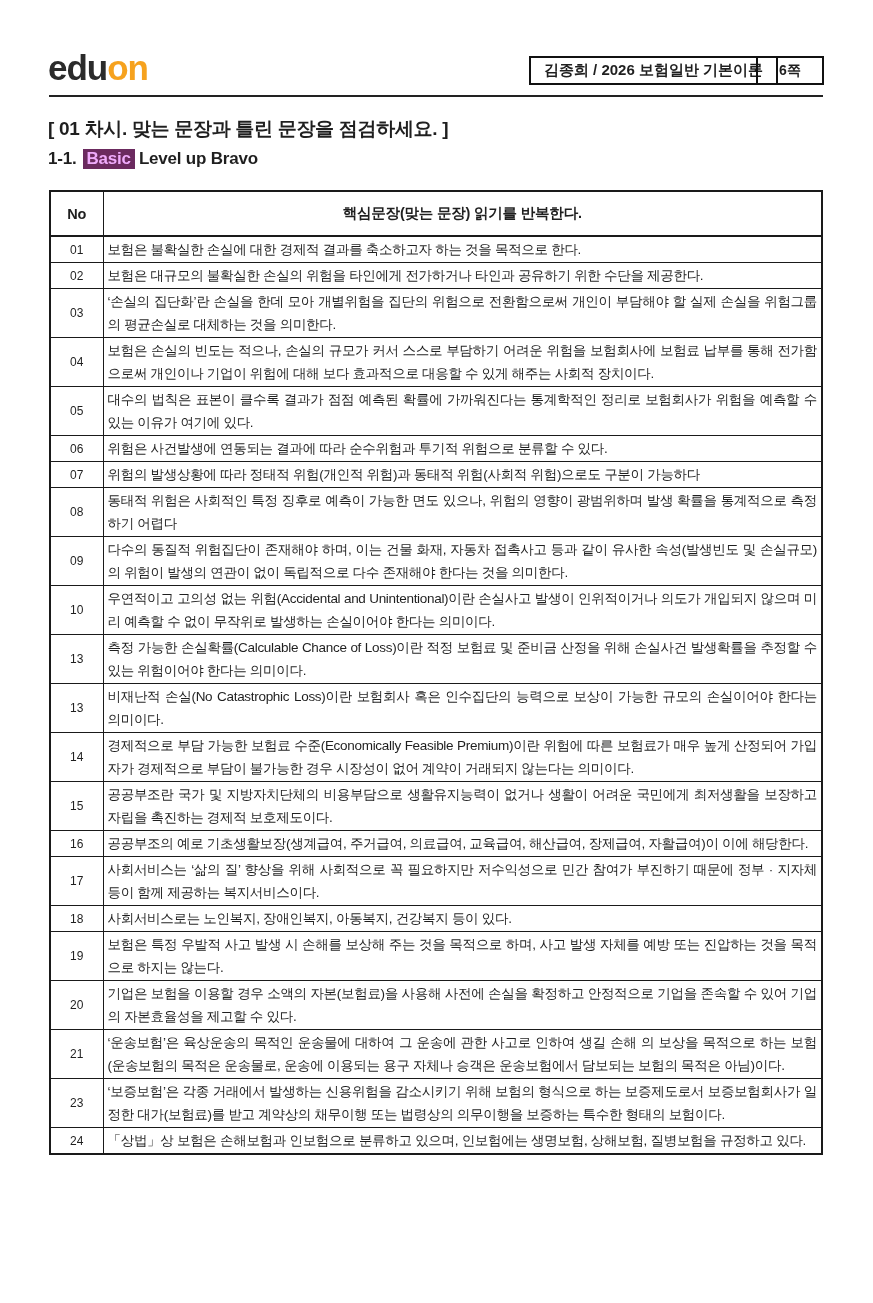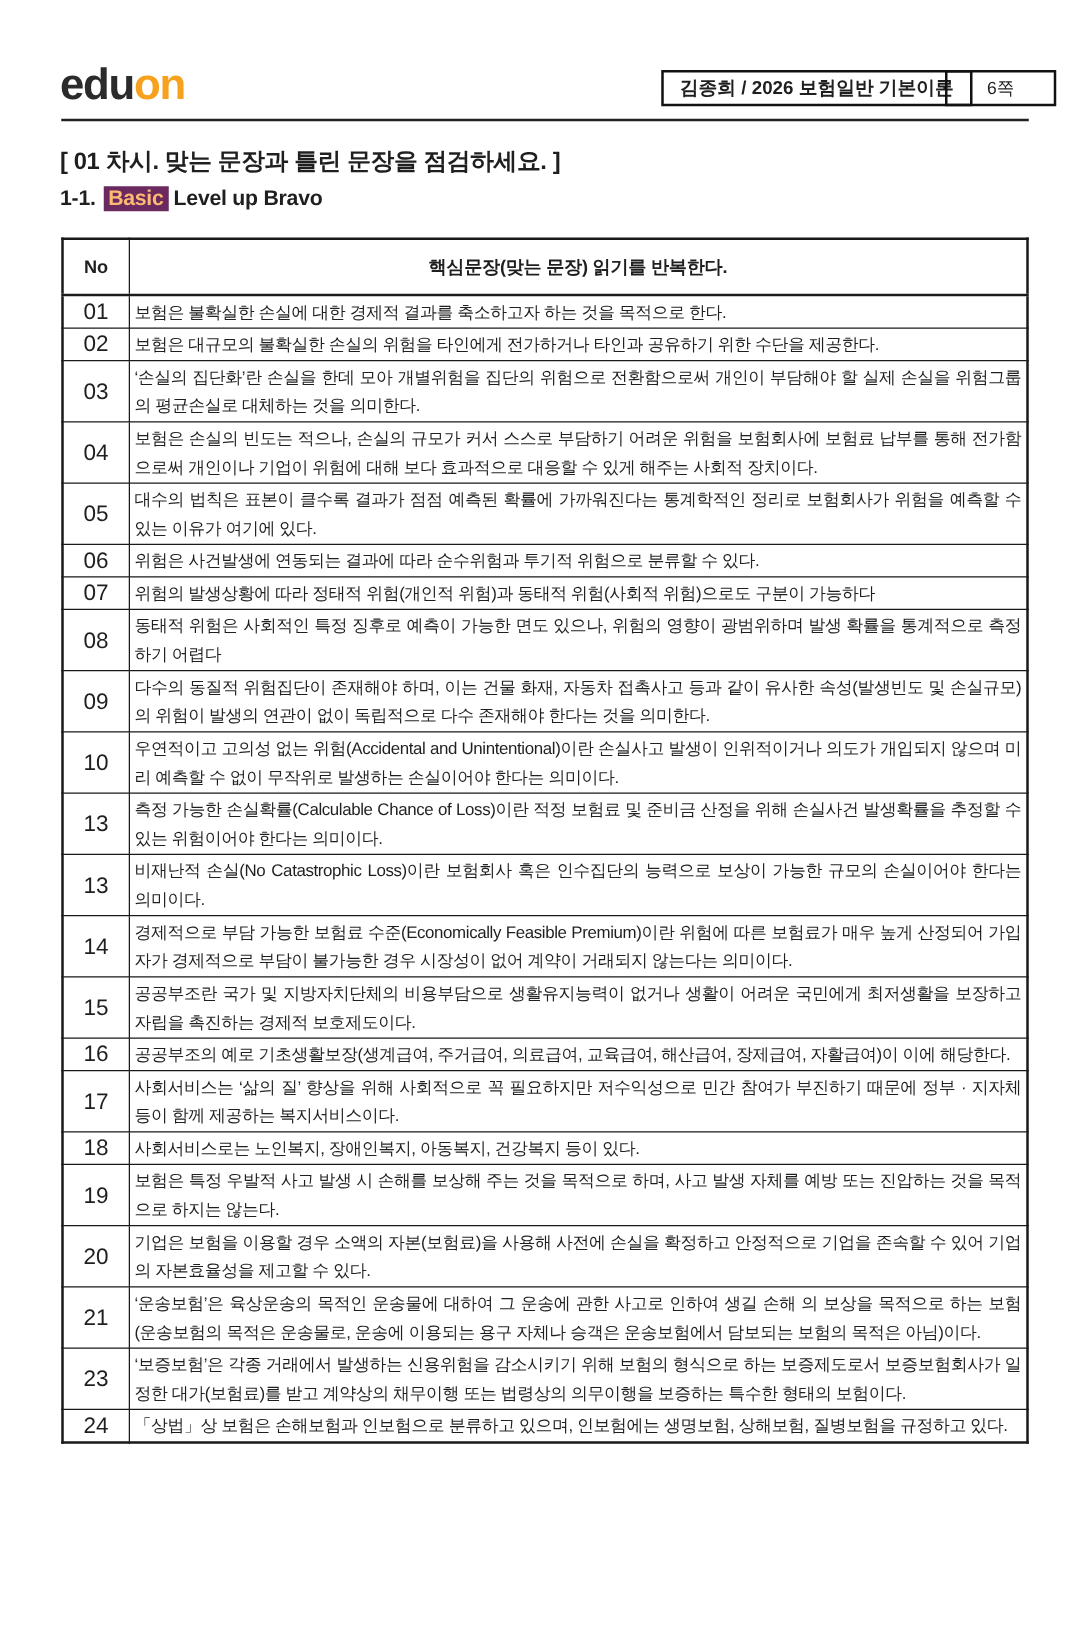--- a/index.html
+++ b/index.html
@@ -23,41 +23,41 @@
   }
   .logo .dark{color:#2b2b2b;}
   .logo .accent{color:var(--accent);}
   .course-box{
     position:absolute;left:489px;top:56px;width:249px;height:29px;
     border:2px solid #111;box-sizing:border-box;
     display:flex;align-items:center;justify-content:center;
     font-size:15px;font-weight:700;white-space:nowrap;margin-left:40px;
   }
   .page-box{
-    position:absolute;left:756px;top:56px;width:89px;height:29px;
+    position:absolute;left:756px;top:56px;width:68px;height:29px;
     border:2px solid #111;box-sizing:border-box;
     display:flex;align-items:center;justify-content:center;
-    font-size:14px;font-weight:400;
+    font-size:14px;font-weight:700;
   }
   .header-rule{
     position:absolute;left:49px;top:95px;width:774px;height:0;
     border-top:2px solid #222;
   }
 
   
   .section-title{
     position:absolute;left:48px;top:116px;margin:0;
     font-size:19px;font-weight:700;letter-spacing:-0.3px;
   }
   .subsection{
     position:absolute;left:48px;top:149px;margin:0;
     font-size:17px;font-weight:700;letter-spacing:-0.2px;
   }
   .subsection .badge{
-    background:var(--badge);color:#fdba74;padding:0 4px;margin:0 4px 0 6px;
+    background:var(--badge);color:#f0abfc;padding:0 4px;margin:0 4px 0 6px;
     display:inline-block;
   }
 
   
   table.sheet{
     position:absolute;left:49px;top:190px;width:774px;
     border-collapse:collapse;table-layout:fixed;
     border:2px solid var(--border);
   }
   .sheet th,.sheet td{
@@ -65,21 +65,21 @@
     vertical-align:middle;
     box-sizing:border-box;
   }
   .sheet thead th{
     border-bottom:2px solid var(--border);
     font-size:14.5px;font-weight:700;
     padding:12px 4px;height:24px;letter-spacing:-0.2px;
   }
   .sheet col.no-col{width:53px;}
   .sheet td.no{
-    text-align:center;font-size:18px;padding:1px 2px;letter-spacing:0;
+    text-align:center;font-size:12px;padding:1px 2px;letter-spacing:0;
   }
   .sheet td.content{
     font-size:13.5px;line-height:23px;letter-spacing:-0.3px;
     padding:1px 4px;text-align:justify;
   }
 </style>
 </head>
 <body>
 
 <div class="page">

